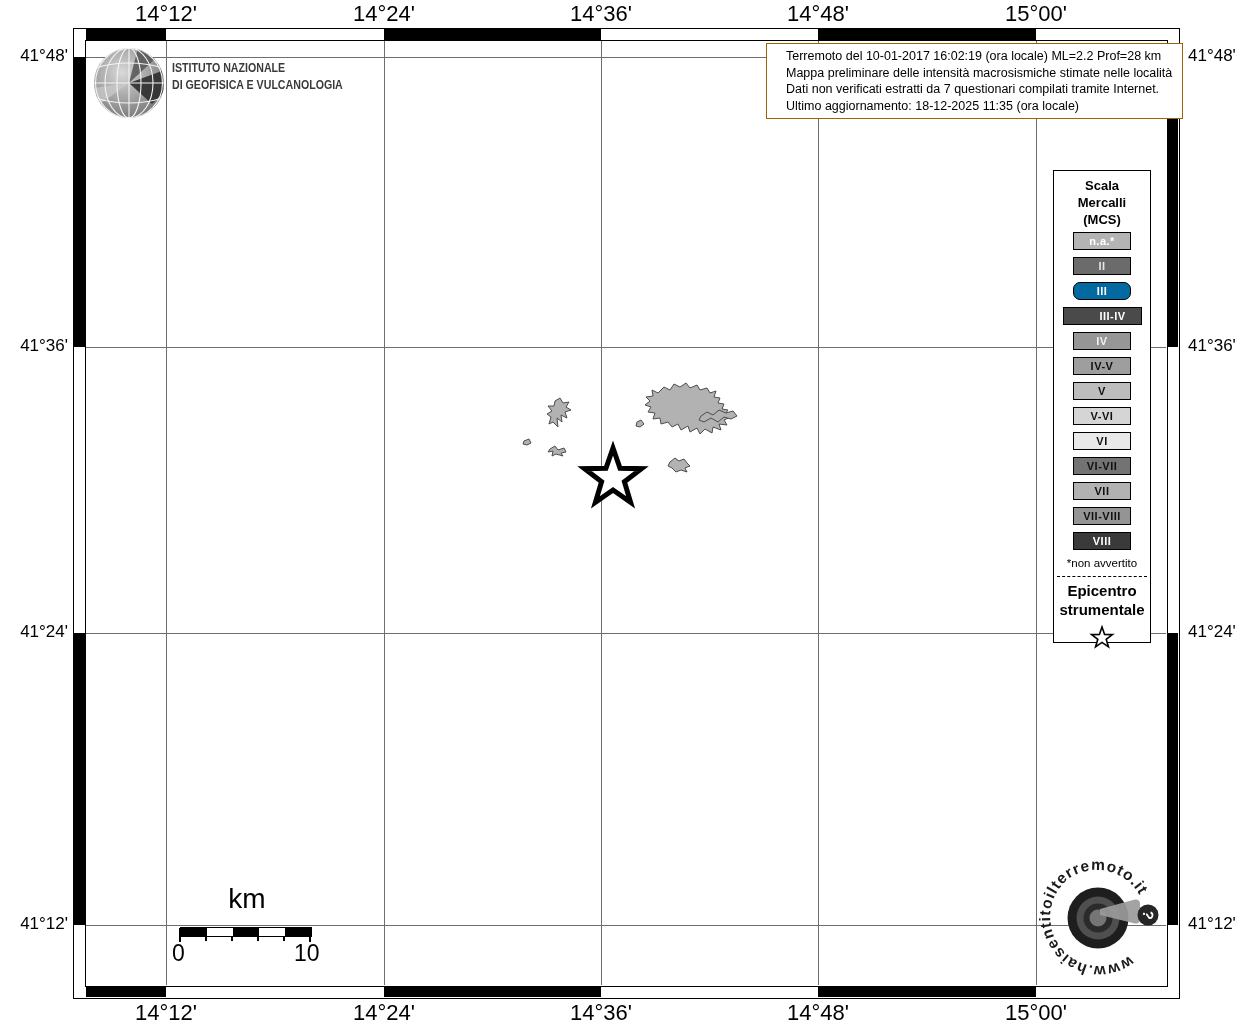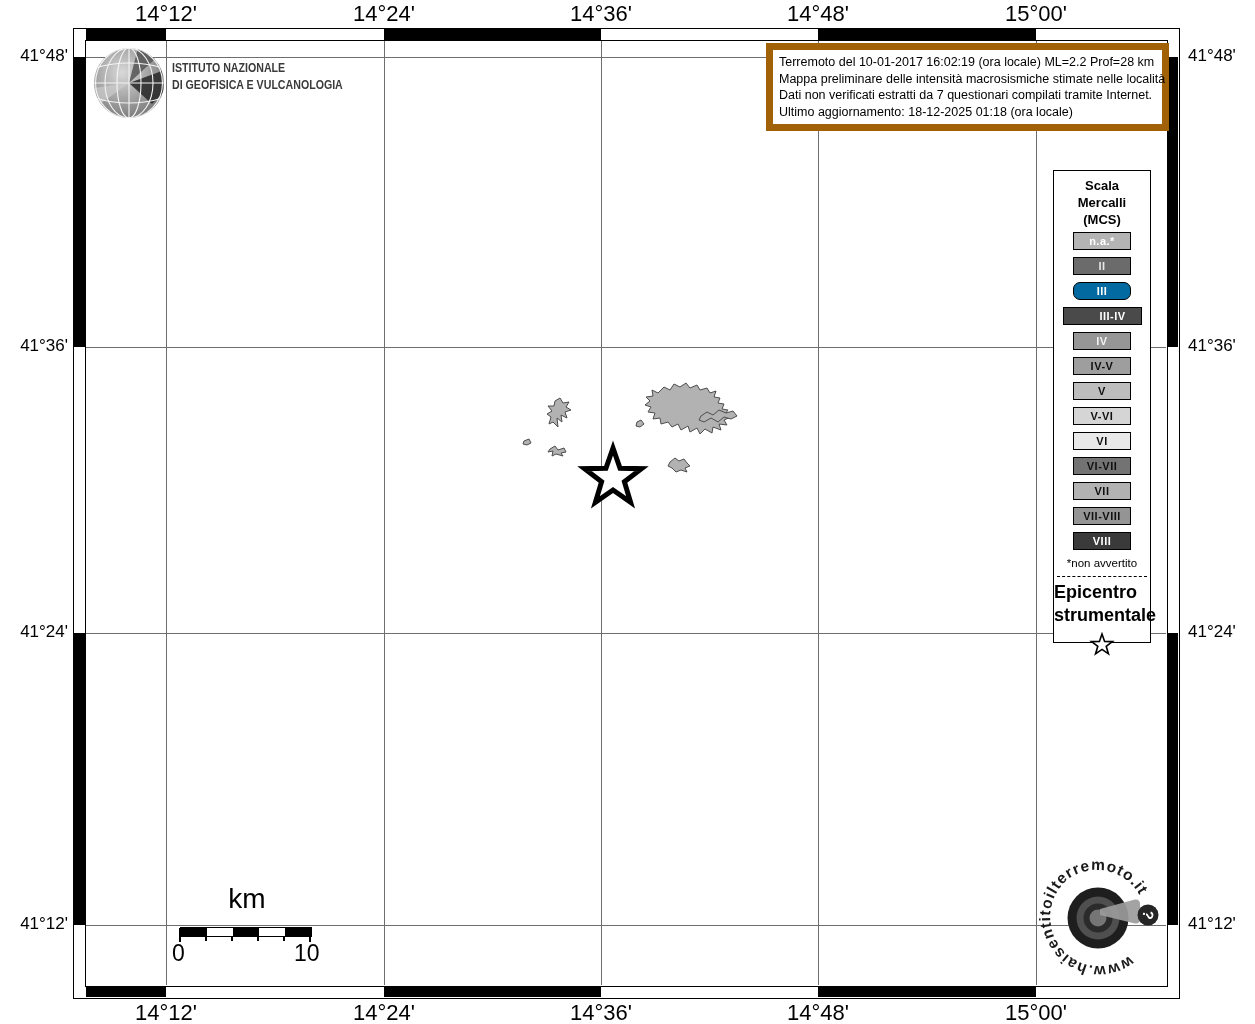--- a/index.html
+++ b/index.html
@@ -15,33 +15,33 @@
   .gl-h{height:1px;left:86px;width:1080px;background:#6e6e6e;}
   
   .lon-label{width:120px;height:24px;text-align:center;font-size:22px;}
   .lat-label{width:68px;height:24px;font-size:17px;white-space:nowrap;}
   .lat-left{left:0;text-align:right;}
   .lat-right{left:1188px;text-align:left;}
   
   .ingv-text{left:172px;top:60px;font-size:12.5px;font-weight:bold;color:#3a3a3a;
              line-height:1.32;transform:scaleX(.85);transform-origin:left top;white-space:nowrap;}
   
-  .info-box{left:766px;top:43px;width:377px;background:#fff;border:7px solid #a16207;
-            padding:4px 6px;font-size:12.5px;line-height:16.6px;white-space:nowrap;}
+  .info-box{left:766px;top:43px;width:377px;background:#fff;border:1px solid #a16207;
+            padding:4px 19px;font-size:12.5px;line-height:16.6px;white-space:nowrap;}
   
   .legend{left:1053px;top:170px;width:96px;height:471px;background:#fff;border:1.5px solid #000;}
   .legend-title{margin-top:7px;text-align:center;font-size:13px;font-weight:bold;
                 line-height:1.3;white-space:pre-line;}
   .legend-items{margin-top:3px;}
   .mcs-box{width:56px;height:16px;margin:0 auto 7px auto;border:1px solid #000;
            display:flex;align-items:center;justify-content:center;
            font-size:11px;font-weight:bold;letter-spacing:.5px;}
   .legend-note{text-align:center;font-size:11.5px;margin-top:2px;}
   .legend-divider{border-top:1.5px dashed #000;margin:7px 3px 4px 3px;}
-  .legend-epi{text-align:left;font-size:18px;font-weight:bold;line-height:1.3;white-space:pre-line;}
+  .legend-epi{text-align:center;font-size:15px;font-weight:bold;line-height:1.3;white-space:pre-line;}
   .legend-star{display:block;margin:5px auto 0 auto;}
   
   .km-label{left:197px;top:883px;width:100px;text-align:center;font-size:28px;}
   .scalebar{left:180px;top:927px;width:130px;height:8px;border:1px solid #000;display:flex;}
   .scalebar .sb-seg{height:100%;}
   .sb-tick{position:absolute;width:2px;background:#000;}
   .sb-num{top:940px;font-size:23px;}
   
   svg{display:block;}
 </style>
@@ -128,21 +128,21 @@
   </svg>
   <div class="abs ingv-text">
     <div>ISTITUTO NAZIONALE</div>
     <div>DI GEOFISICA E VULCANOLOGIA</div>
   </div>
 
   <div class="abs info-box">
     <div>Terremoto del 10-01-2017 16:02:19 (ora locale) ML=2.2 Prof=28 km</div>
     <div>Mappa preliminare delle intensità macrosismiche stimate nelle località</div>
     <div>Dati non verificati estratti da 7 questionari compilati tramite Internet.</div>
-    <div>Ultimo aggiornamento: 18-12-2025 01:18 (ora locale)</div>
+    <div>Ultimo aggiornamento: 18-12-2025 11:35 (ora locale)</div>
   </div>
 
   <svg class="abs" style="left:0;top:0" width="1255" height="1024" viewBox="0 0 1255 1024">
     <g fill="#b2b2b2" stroke="#4d4d4d" stroke-width="1">
       <path d="M658,393 L664,387 L670,390 L674,384 L680,387 L686,383 L690,388 L697,385 L700,390 L707,388 L710,393 L716,391 L714,397 L720,398 L718,403 L724,404 L722,409 L728,410 L725,414 L731,417 L724,420 L727,425 L719,424 L721,430 L713,427 L712,433 L705,429 L700,434 L697,428 L690,432 L688,426 L681,430 L678,424 L672,427 L668,422 L661,424 L660,418 L653,419 L655,413 L648,412 L651,407 L645,405 L650,401 L646,397 L653,396 L652,390 Z"></path>
       <path d="M701,416 L707,412 L713,415 L719,410 L726,413 L733,411 L737,416 L731,419 L724,417 L718,422 L711,418 L704,422 L699,420 Z"></path>
       <path d="M555,401 L560,398 L563,403 L569,402 L566,407 L571,410 L565,412 L567,418 L561,415 L562,422 L557,418 L558,427 L553,422 L549,424 L551,417 L547,414 L552,411 L548,406 L554,406 Z"></path>
       <path d="M550,449 L555,446 L558,450 L564,448 L566,452 L561,453 L563,456 L556,454 L552,456 L553,451 L548,452 Z"></path>
       <path d="M637,422 L641,420 L644,424 L640,427 L636,426 Z"></path>
       <path d="M670,462 L675,458 L679,461 L684,459 L687,463 L690,466 L685,468 L687,472 L681,470 L676,472 L672,468 L668,466 Z"></path>

